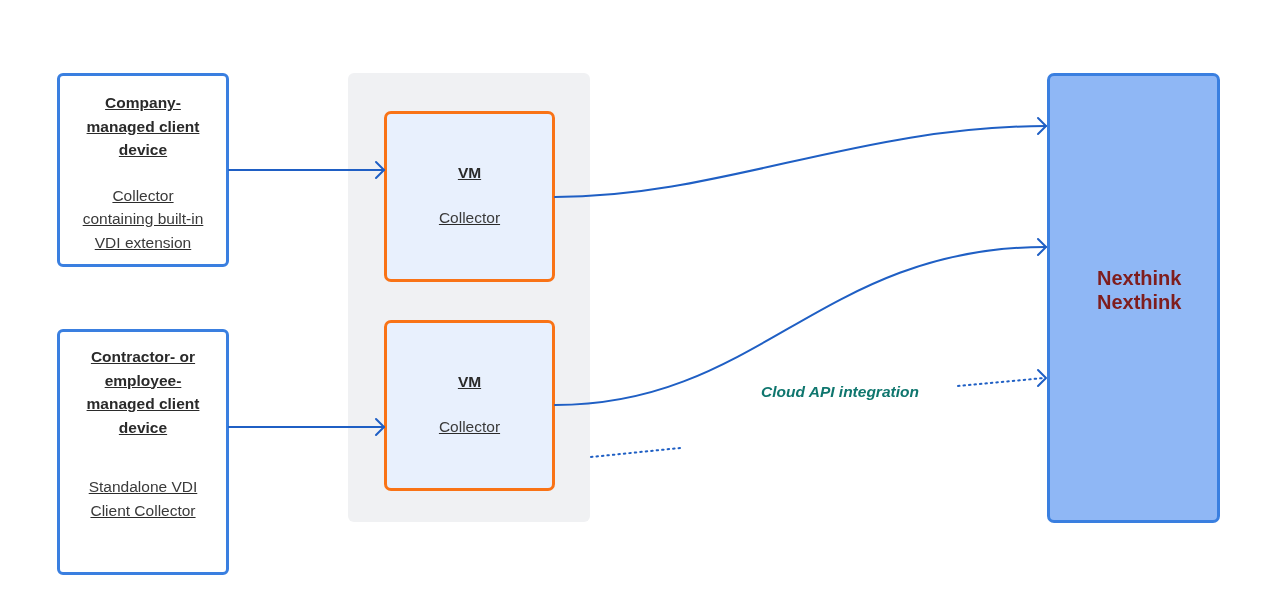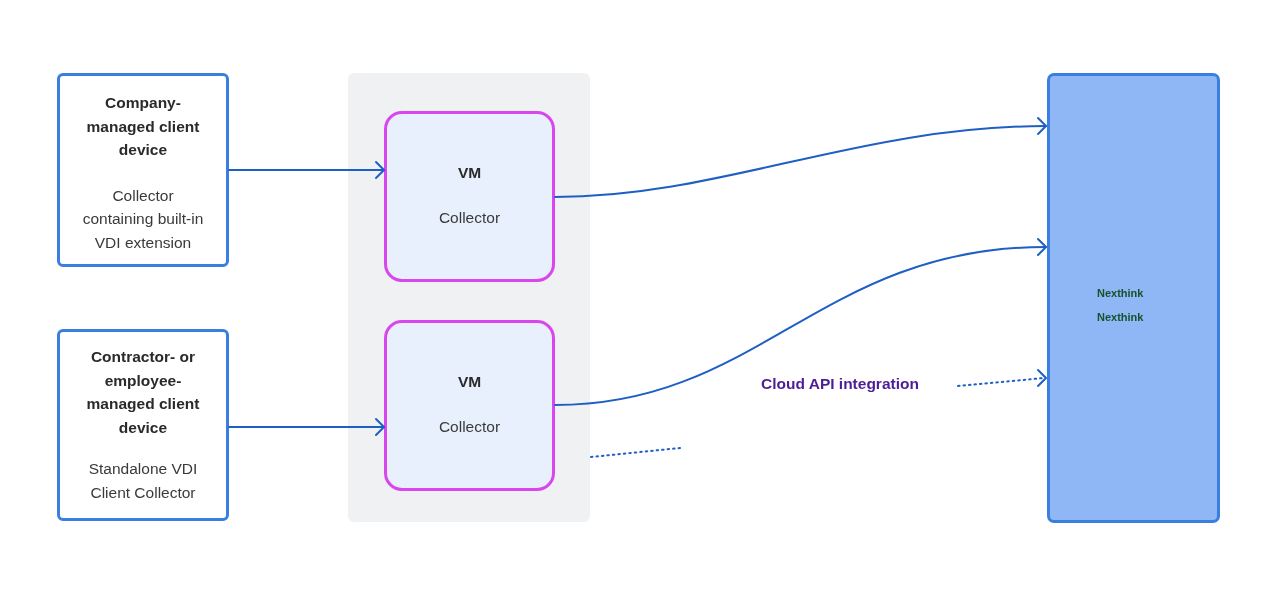--- a/index.html
+++ b/index.html
@@ -1,60 +1,60 @@
 <!DOCTYPE html>
 <html><head>
 <meta charset="utf-8">
 <style>
   html, body { margin: 0; padding: 0; background: #ffffff; }
   body { width: 1285px; height: 592px; position: relative; overflow: hidden;
          font-family: "Liberation Sans", "DejaVu Sans", sans-serif; color: #2b2b2b; }
-  .abs { position: absolute; box-sizing: border-box; }
+  .abs { position: absolute; box-sizing: border-box; text-decoration: underline; }
   .client-box { border: 3px solid #3a7fe0; border-radius: 6px; background: #ffffff;
                 display: flex; flex-direction: column; align-items: center; text-align: center; }
   .client-title { font-weight: bold; font-size: 15.5px; line-height: 23.5px; color: #2a2a2a; }
   .client-sub { font-size: 15.5px; line-height: 23.5px; color: #3a3a3a; margin-top: 22px; }
   .gray-panel { background: #f0f1f3; border-radius: 6px; }
-  .vm-box { border: 3px solid #d946ef; border-radius: 18px; background: #e8f0fd;
+  .vm-box { border: 3px solid #f97316; border-radius: 7px; background: #e8f0fd;
             display: flex; flex-direction: column; align-items: center; }
   .vm-title { font-weight: bold; font-size: 15.5px; color: #2a2a2a; margin-top: 50px; }
   .vm-sub { font-size: 15.5px; color: #3a3a3a; margin-top: 27px; }
   .nexthink-box { border: 3px solid #3a7fe0; border-radius: 7px; background: #8fb7f5; }
-  .nexthink-label { position: absolute; left: 47px; top: 206px; font-weight: bold; font-size: 11px;
-                    line-height: 23.5px; color: #14532d; }
-  .cloud-label { position: absolute; left: 670px; top: 372px; width: 340px; text-align: center;
-                 font-weight: bold; font-size: 15.5px; line-height: 23.5px; color: #4c1d95; }
+  .nexthink-label { position: absolute; left: 47px; top: 191px; font-weight: bold; font-size: 20px;
+                    line-height: 23.5px; color: #7f1d1d; }
+  .cloud-label { position: absolute; left: 670px; top: 380px; width: 340px; text-align: center;
+                 font-weight: bold; font-size: 15.5px; line-height: 23.5px; color: #0f766e; font-style: italic; }
   svg.connectors { position: absolute; left: 0; top: 0; }
 </style>
 </head>
 <body>
 
 <div class="abs gray-panel" style="left:348px; top:73px; width:242px; height:449px;"></div>
 
 <div class="abs client-box" style="left:57px; top:73px; width:172px; height:194px; padding-top:15px;">
   <div class="client-title">
     <div>Company-</div>
     <div>managed client</div>
     <div>device</div>
   </div>
   <div class="client-sub">
     <div>Collector</div>
     <div>containing built-in</div>
     <div>VDI extension</div>
   </div>
 </div>
 
-<div class="abs client-box" style="left:57px; top:329px; width:172px; height:192px; padding-top:13px;text-align:center;">
+<div class="abs client-box" style="left:57px; top:329px; width:172px; height:246px; padding-top:13px;text-align:center;">
   <div class="client-title">
     <div>Contractor- or</div>
     <div>employee-</div>
     <div>managed client</div>
     <div>device</div>
   </div>
-  <div class="client-sub" style="margin-top:18px;">
+  <div class="client-sub" style="margin-top:36px;">
     <div>Standalone VDI</div>
     <div>Client Collector</div>
   </div>
 </div>
 
 <div class="abs vm-box" style="left:384px; top:111px; width:171px; height:171px;">
   <div class="vm-title">VM</div>
   <div class="vm-sub">Collector</div>
 </div>
 

